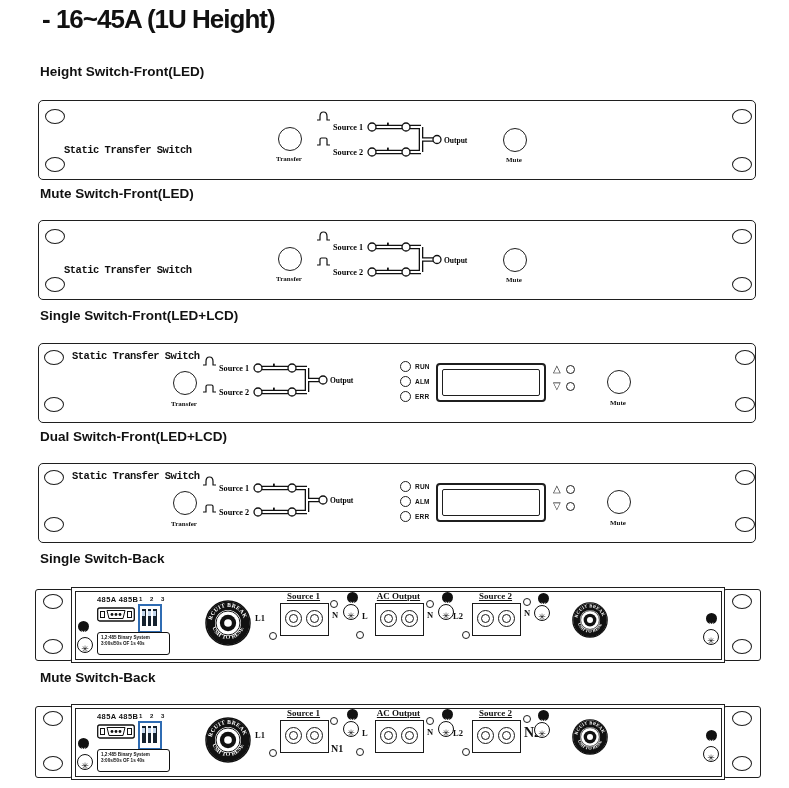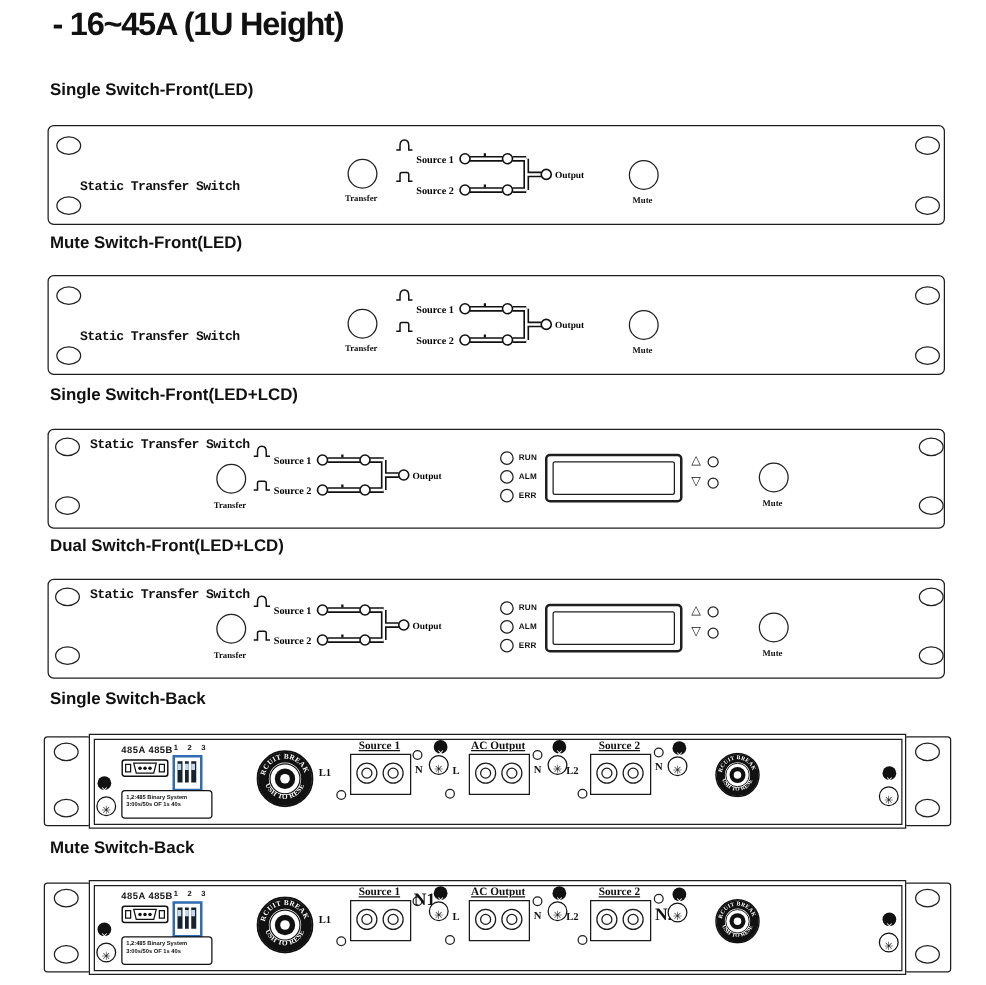--- a/index.html
+++ b/index.html
@@ -42,21 +42,21 @@
            font-size:4.6px;line-height:5.6px;padding:2px 2px 1px 3px;white-space:nowrap;overflow:hidden;}
   svg text{font-family:"Liberation Serif",serif;font-weight:bold;}
 </style>
 </head>
 <body>
 
 <div id="stage">
 
   <div class="abs title">- 16~45A (1U Height)</div>
 
-  <div class="abs sec" style="left:40px;top:64px">Single Switch-Front(LED)</div>
+  <div class="abs sec" style="left:40px;top:64px">Height Switch-Front(LED)</div>
   <div class="abs sec" style="left:40px;top:186px">Mute Switch-Front(LED)</div>
   <div class="abs sec" style="left:40px;top:308px">Single Switch-Front(LED+LCD)</div>
   <div class="abs sec" style="left:40px;top:429px">Dual Switch-Front(LED+LCD)</div>
   <div class="abs sec" style="left:40px;top:551px">Single Switch-Back</div>
   <div class="abs sec" style="left:40px;top:670px">Mute Switch-Back</div>
 
   <div class="abs panel" style="left:38px;top:100px;width:716px;height:78px">
     <div class="abs oval" style="left:6px;top:8px"></div>
     <div class="abs oval" style="left:6px;top:56px"></div>
     <div class="abs oval" style="left:693px;top:8px"></div>
@@ -342,21 +342,21 @@
     </svg>
 
     <div class="abs slbl" style="left:220px;top:26px;font-size:8.5px">L1</div>
     <div class="abs holec" style="left:234px;top:45px"></div>
     <div class="abs slbl u" style="left:245px;top:4px;width:47px;text-align:center;font-size:9px">Source 1</div>
     <div class="abs tblock" style="left:245px;top:16px;width:47px;height:31px">
       <div class="term" style="left:4px;top:6px"></div>
       <div class="term" style="left:25px;top:6px"></div>
     </div>
     <div class="abs holec" style="left:295px;top:13px"></div>
-    <div class="abs slbl" style="left:296px;top:9px;font-size:14px">N1</div>
+    <div class="abs slbl" style="left:296px;top:39px;font-size:10px">N1</div>
 
     <div class="abs scrA" style="left:312px;top:5px"></div>
     <div class="abs scrB" style="left:308px;top:17px"></div>
     <div class="abs slbl" style="left:327px;top:24px;font-size:8.5px">L</div>
     <div class="abs holec" style="left:321px;top:44px"></div>
     <div class="abs slbl u" style="left:340px;top:4px;width:47px;text-align:center;font-size:9px">AC Output</div>
     <div class="abs tblock" style="left:340px;top:16px;width:47px;height:31px">
       <div class="term" style="left:4px;top:6px"></div>
       <div class="term" style="left:25px;top:6px"></div>
     </div>

